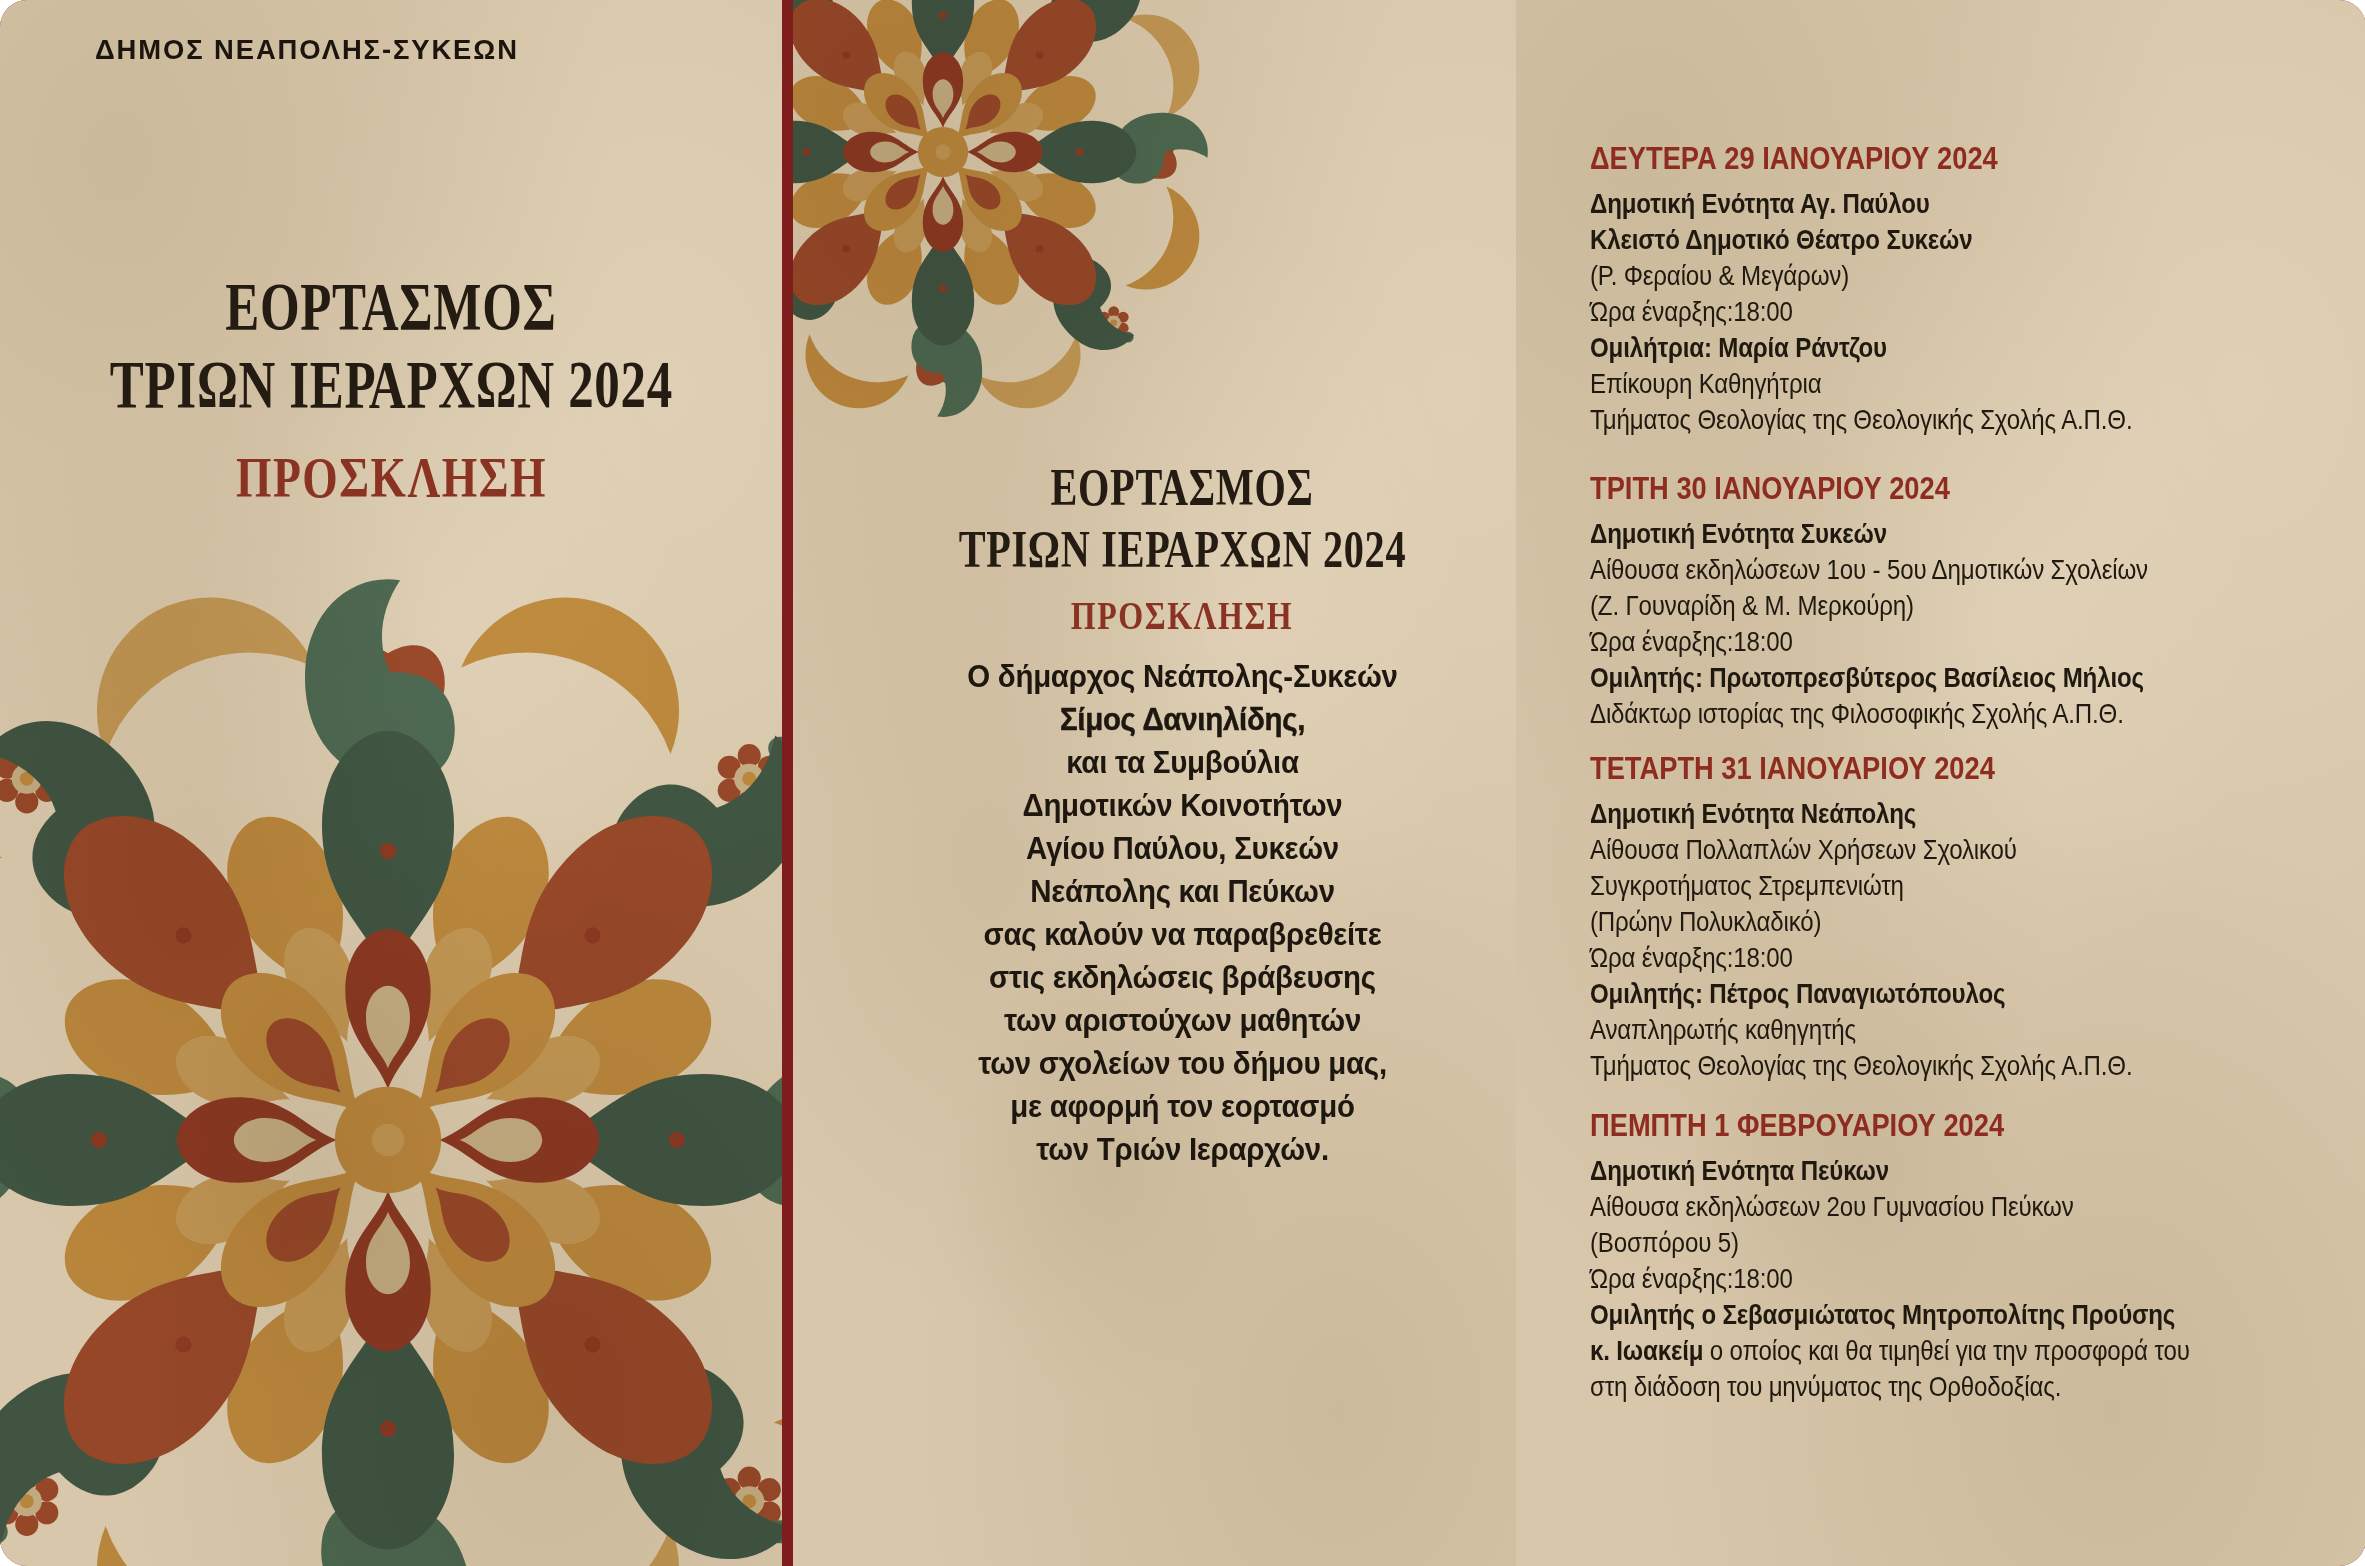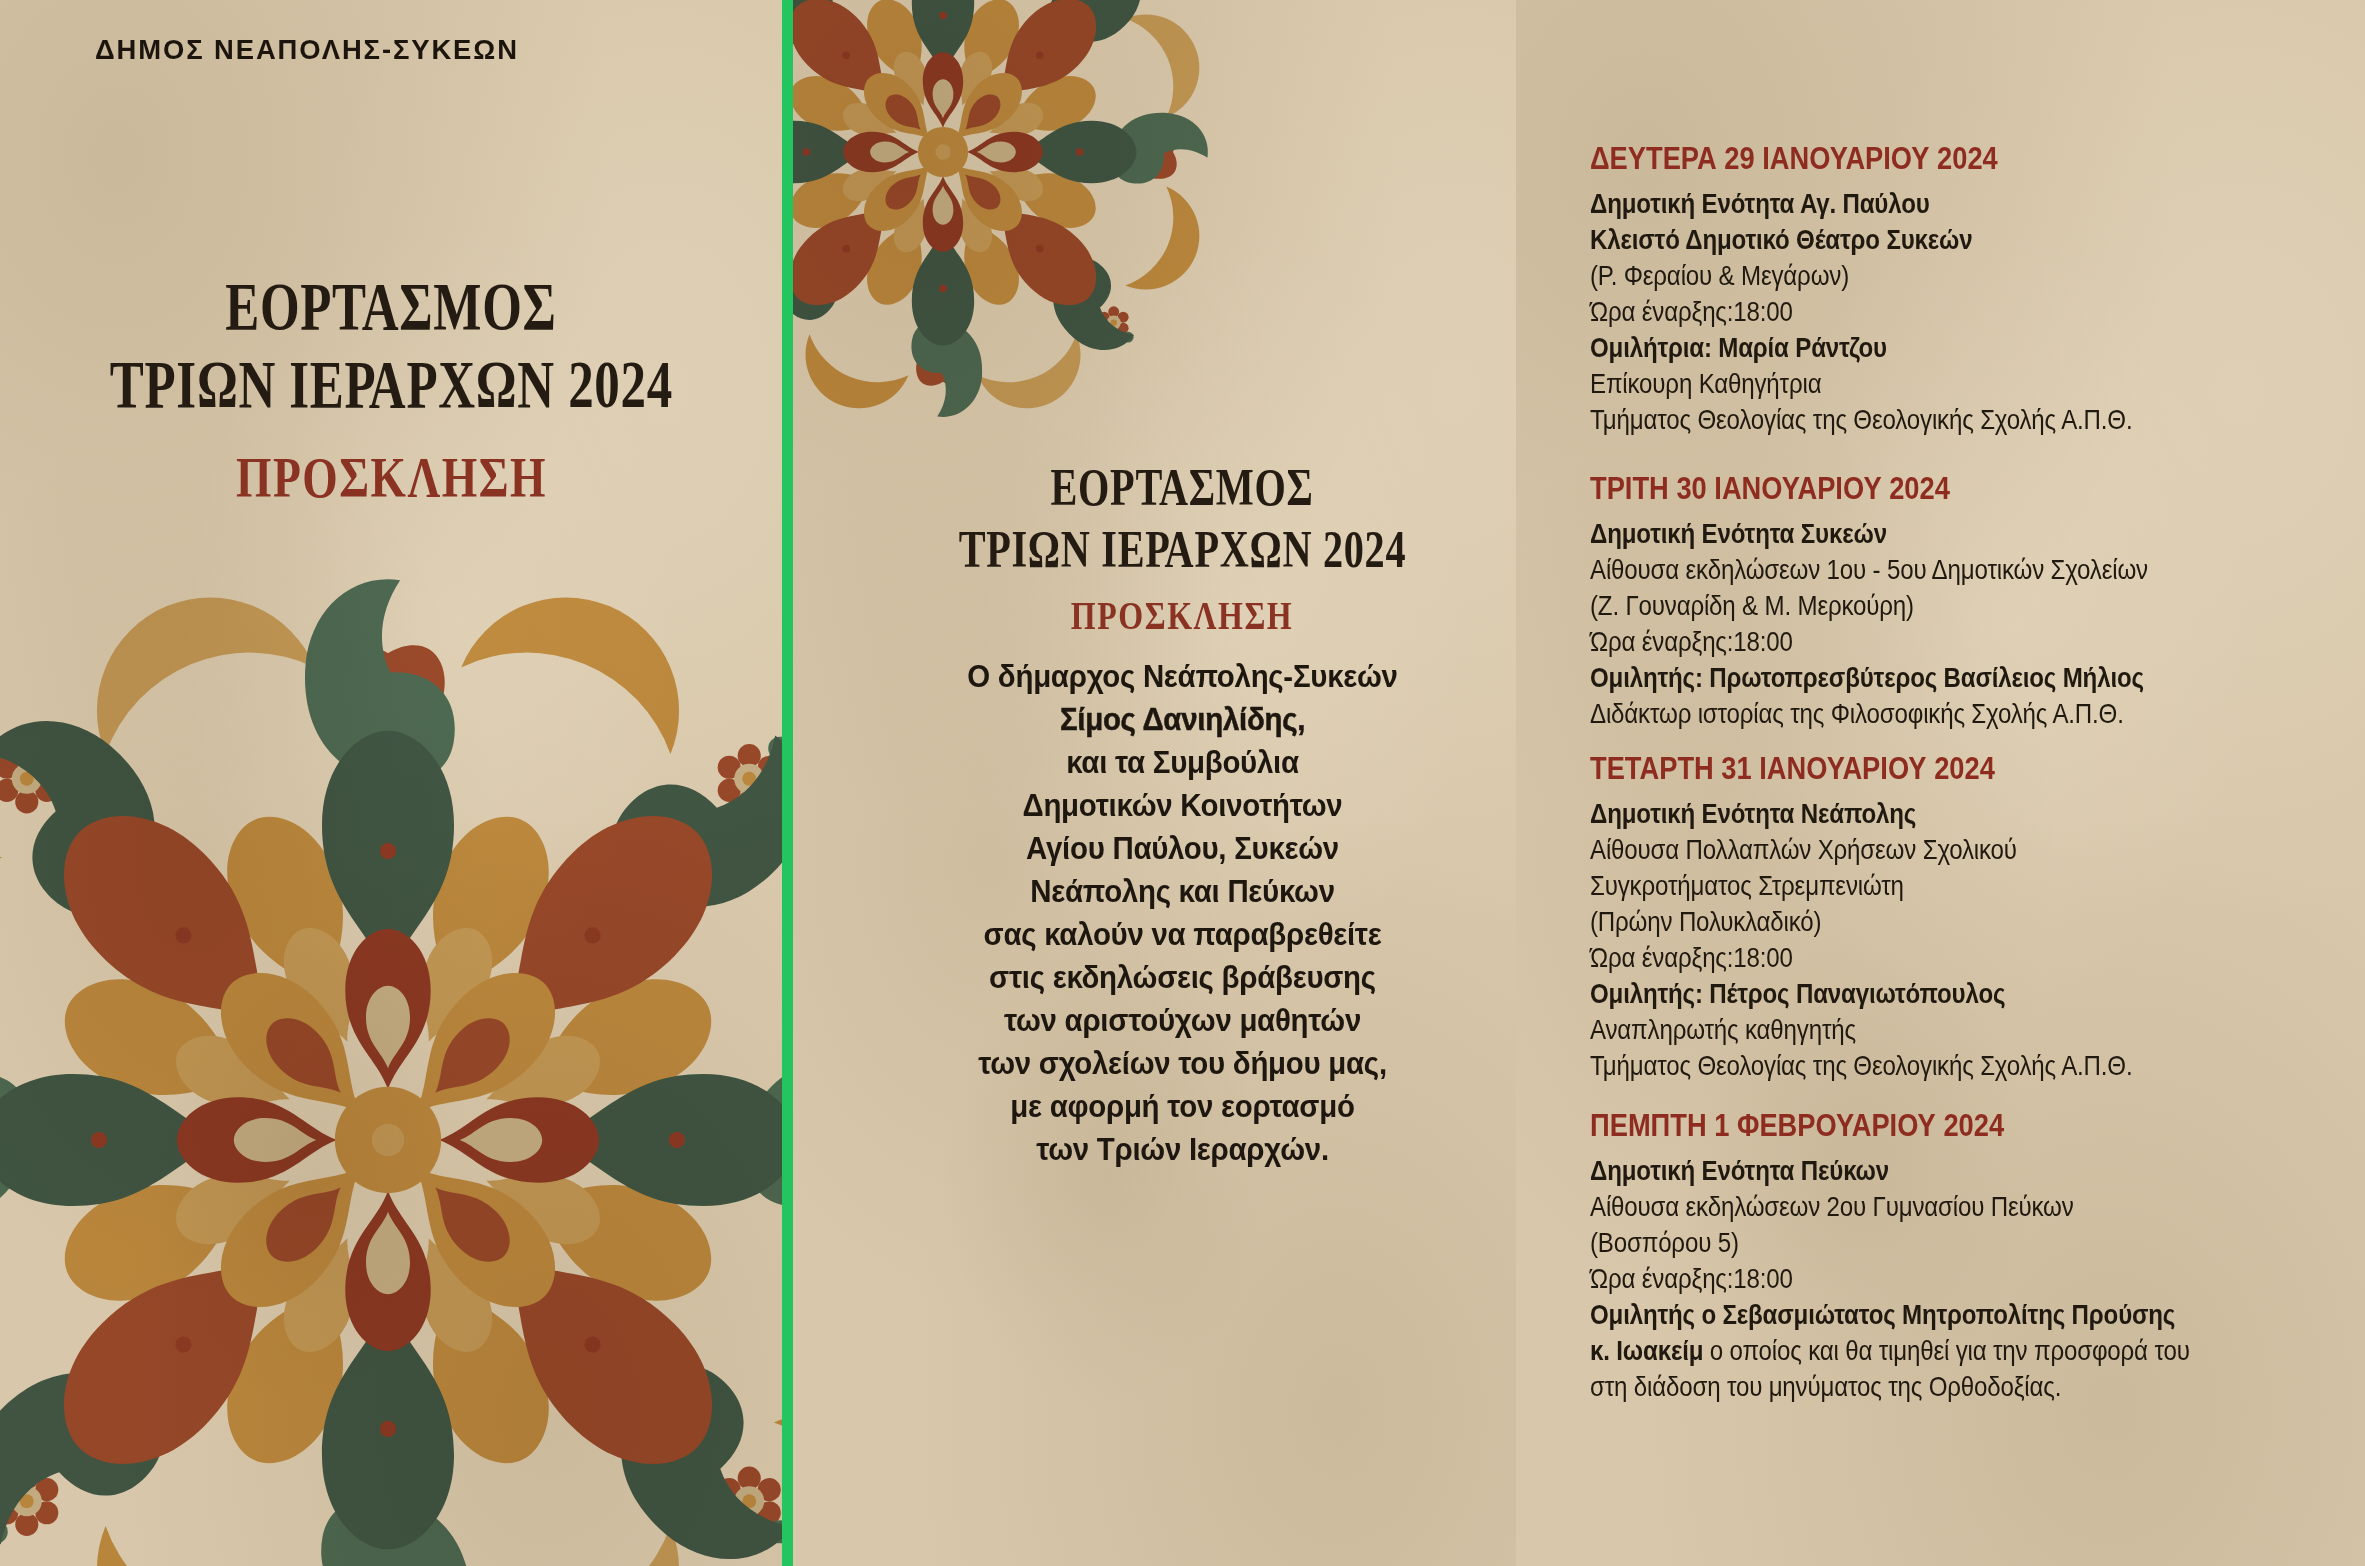--- a/index.html
+++ b/index.html
@@ -1,17 +1,17 @@
 <!DOCTYPE html>
 <html style="font-size:15px"><head>
 <meta charset="utf-8">
 <style>
   html,body{margin:0;padding:0;background:#ffffff;}
-  #poster{position:relative;width:2366px;height:1566px;background:#22c55e;overflow:hidden;
-          font-family:"Liberation Sans","DejaVu Sans",sans-serif;color:#221b12;}
+  #poster{position:relative;width:2366px;height:1566px;background:#7f1d1d;overflow:hidden;
+          font-family:"Liberation Sans","DejaVu Sans",sans-serif;color:#221b12;border-radius:27px;}
 
   
   .panel{position:absolute;top:0;height:1566px;overflow:hidden;background-color:#d8c7aa;
     background-image:
       radial-gradient(90% 60% at 15% 10%, rgba(125,104,72,.15), transparent 70%),
       radial-gradient(70% 50% at 85% 25%, rgba(248,240,220,.22), transparent 70%),
       radial-gradient(60% 45% at 25% 55%, rgba(120,98,66,.10), transparent 65%),
       radial-gradient(80% 55% at 70% 90%, rgba(125,104,72,.14), transparent 70%),
       radial-gradient(50% 40% at 55% 40%, rgba(250,243,226,.17), transparent 65%),
       radial-gradient(35% 25% at 40% 75%, rgba(120,98,66,.09), transparent 60%);}

